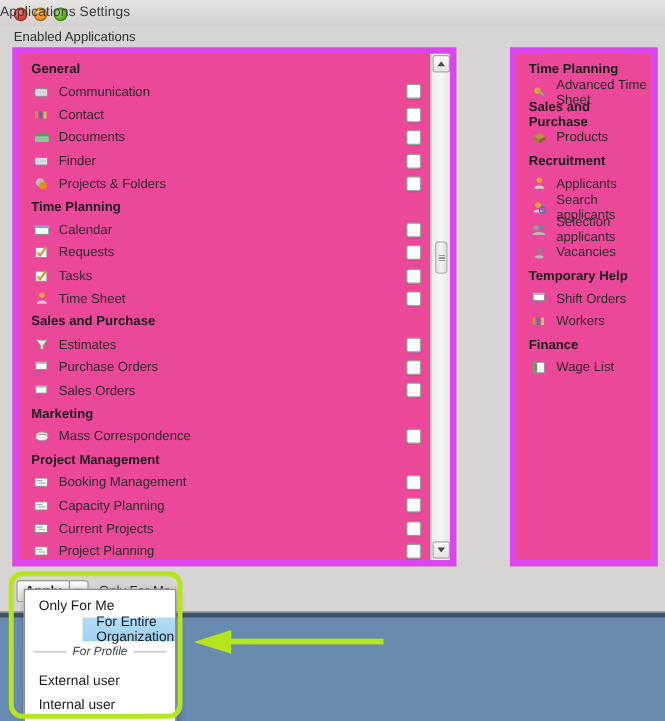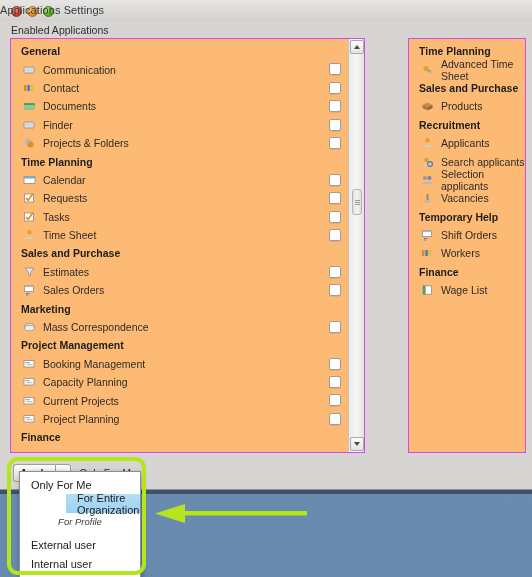--- a/index.html
+++ b/index.html
@@ -49,22 +49,22 @@
 
   
   .col-label {
     position: absolute; font-size: 10.5px; color: #2d2d2d;
   }
   #label-enabled  { left: 11px;  top: 24px; }
   #label-disabled { left: 410px; top: 39px; }
 
   
   .listpanel {
-    position: absolute; background: #fdba74;
-    border: 1px solid #d946ef;
+    position: absolute; background: #ec4899;
+    border: 5px solid #d946ef;
   }
   #panel-enabled  { left: 10px;  top: 38px; width: 355px; height: 415px; }
   #panel-disabled { left: 408px; top: 38px; width: 118px; height: 415px; }
 
   .listinner {
     position: absolute; left: 0; top: 0; right: 0; bottom: 0;
     overflow: hidden; padding-top: 3px;
   }
   #panel-enabled .listinner { right: 17px; }
 
@@ -135,21 +135,21 @@
   #dropdown {
     position: absolute; left: 19px; top: 471px; width: 122px;
     background: #ffffff; border: 1px solid #8d8d8b;
     box-shadow: 1px 2px 5px rgba(0,0,0,.35);
     padding: 3px 0 4px 0; z-index: 40;
   }
   .mi { height: 19px; display: flex; align-items: center;
         padding-left: 11px; font-size: 11px; color: #1a1a1a; }
   .mi.sel { background: linear-gradient(180deg,#b3ddf5 0%,#9ed2f2 100%); margin-left: 46px; }
   .sep-wrap { height: 17px; display: flex; align-items: center;
-              padding: 0 7px; flex-direction: column; }
+              padding: 0 7px; }
   .sep-line { flex: 1; height: 1px; background: #bcbcba; }
   .sep-text { font-size: 9.5px; font-style: italic; color: #3a3a3a;
               padding: 0 5px; }
   .mi-gap { height: 5px; }
 
   
   #hl-box {
     position: absolute; left: 7px; top: 457px; width: 139px; height: 118px;
     border: 4px solid #b5e61d; border-radius: 11px; z-index: 60;
   }
@@ -279,20 +279,31 @@
         <div class="row group">
           <span>Sales and Purchase</span>
         </div>
         <div class="row app">
           <span class="ic">
             <svg width="13" height="12" viewBox="0 0 13 12">
               <path d="M2 2 L11 2 L7.5 6.5 L7.5 10 L5.5 9 L5.5 6.5 Z" fill="#e6e6e4" stroke="#8e8e8c" stroke-width=".8"></path>
             </svg>
           </span>
           <span class="lbl">Estimates</span>
+          <span class="cb"></span>
+        </div>
+        <div class="row app">
+          <span class="ic">
+            <svg width="13" height="12" viewBox="0 0 13 12">
+              <rect x="1.5" y="1.5" width="9" height="6" fill="#fdfdfd" stroke="#8e8e8c" stroke-width=".8"></rect>
+              <rect x="1.5" y="1.5" width="9" height="1.6" fill="#b5b5b3"></rect>
+              <path d="M3 9.5 L6.5 9.5 M3 11 L5 11" stroke="#5a7fb5" stroke-width="1"></path>
+            </svg>
+          </span>
+          <span class="lbl">Purchase Orders</span>
           <span class="cb"></span>
         </div>
         <div class="row app">
           <span class="ic">
             <svg width="13" height="12" viewBox="0 0 13 12">
               <rect x="1.5" y="1.5" width="9" height="6" fill="#fdfdfd" stroke="#8e8e8c" stroke-width=".8"></rect>
               <rect x="1.5" y="1.5" width="9" height="1.6" fill="#b5b5b3"></rect>
               <path d="M3 9.5 L6.5 9.5 M3 11 L5 11" stroke="#5a7fb5" stroke-width="1"></path>
             </svg>
           </span>

